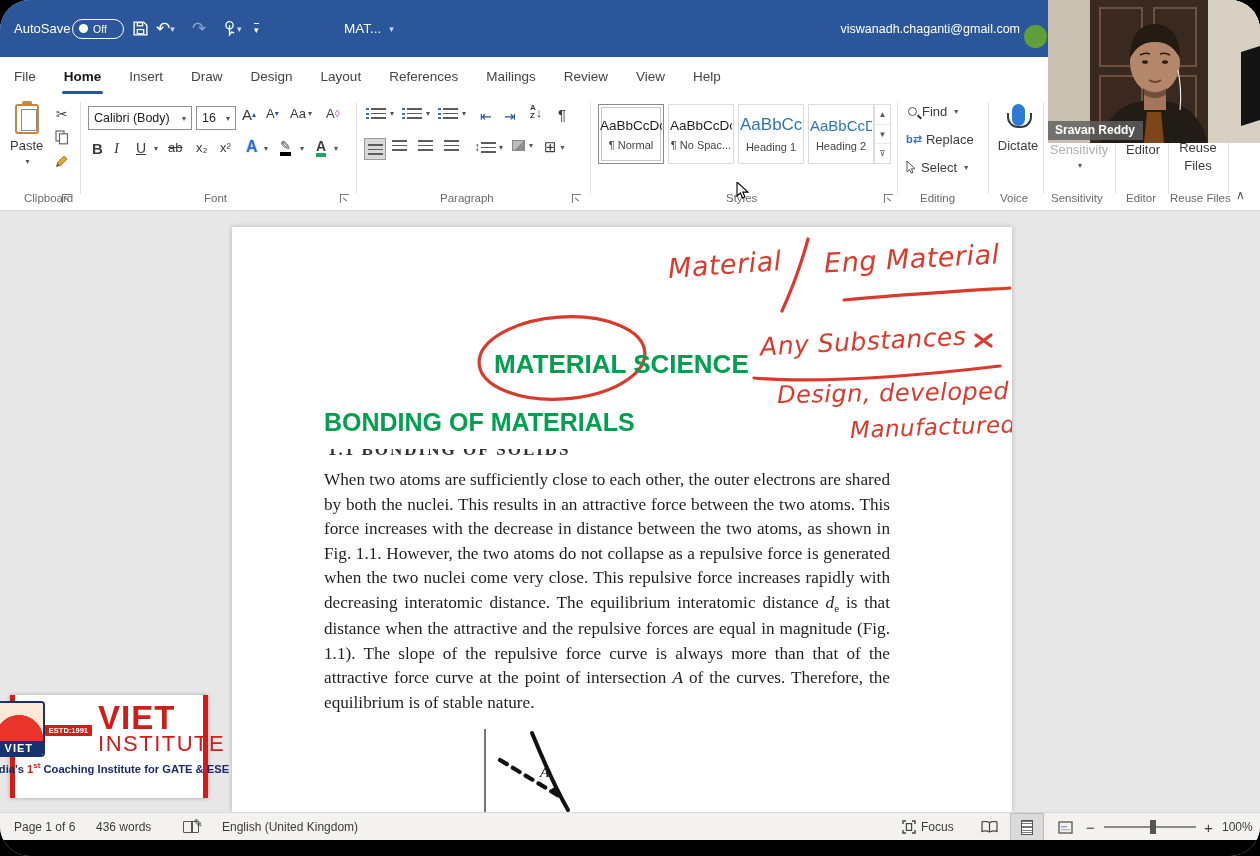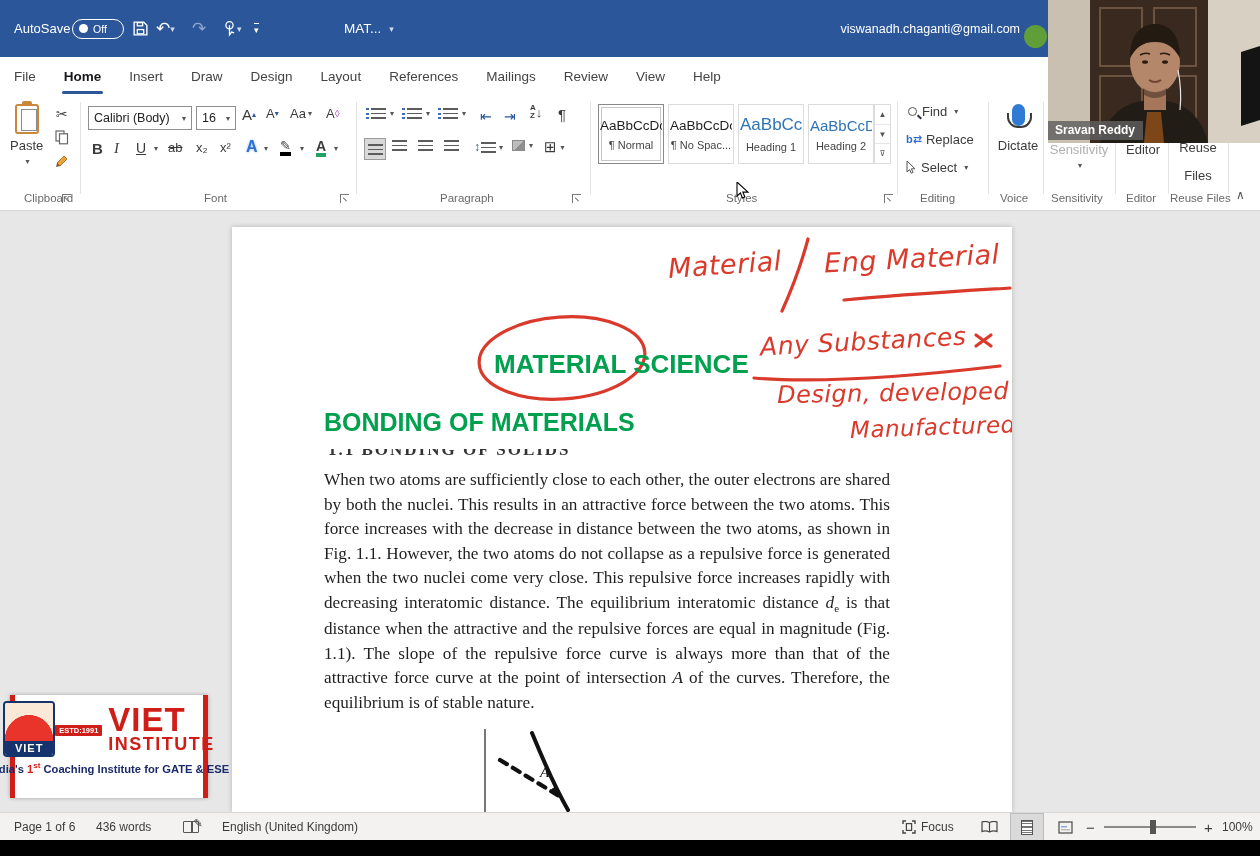--- a/index.html
+++ b/index.html
@@ -1,18 +1,18 @@
 <!DOCTYPE html>
 <html><head>
 <meta charset="utf-8">
 <style>
   * { margin:0; padding:0; box-sizing:border-box; }
   html,body { background:#000; }
   #app { position:relative; width:1260px; height:856px; overflow:hidden;
-         font-family:"Liberation Sans","DejaVu Sans",sans-serif; background:#e7e7e7; }
+         font-family:"Liberation Sans","DejaVu Sans",sans-serif; background:#e7e7e7;border-radius:30px; }
   .abs { position:absolute; }
 
   
   .titlebar { left:0; top:0; width:1260px; height:57px; background:#2b579a; color:#fff; }
   .tb-item { position:absolute; top:0; height:57px; display:flex; align-items:center; color:#fff; font-size:13px; }
   .autosave-pill { width:52px; height:20px; border:1.5px solid #fff; border-radius:10px;
                    display:flex; align-items:center; gap:5px; padding:0 6px; font-size:10.5px; }
   .autosave-dot { width:9px; height:9px; background:#fff; border-radius:50%; }
   .tb-ico { font-size:17px; line-height:1; }
   .chev { font-size:9px; color:#cdd9ec; }
@@ -79,21 +79,21 @@
   
   .vani { left:10px; top:695px; width:198px; height:103px; background:#fff; z-index:40;
           border-left:5px solid #cf1d17; border-right:5px solid #cf1d17; box-shadow:0 0 4px rgba(0,0,0,.3);
           display:flex; flex-direction:column; align-items:center; padding:6px 4px 4px; }
   .vani-top { display:flex; gap:6px; align-items:center; }
   .viet-box { width:52px; height:56px; border:2px solid #16336e; border-radius:4px; overflow:hidden; display:flex; flex-direction:column; }
   .viet-sun { flex:1; background:radial-gradient(circle at 50% 95%, #e8342a 0 55%, #fbe9d8 56%); }
   .viet-name { background:#16336e; color:#fff; font-size:11px; font-weight:bold; text-align:center; padding:1px 0; letter-spacing:1px; }
   .estd { background:#cf1d17; color:#fff; font-size:7.5px; font-weight:bold; padding:1px 4px; margin-top:2px; border-radius:1px; }
   .vani-big { color:#cf1d17; font-weight:bold; font-size:33px; line-height:.92; letter-spacing:1px; font-family:"Liberation Sans",sans-serif; }
-  .vani-inst { color:#cf1d17; font-weight:bold; font-size:18px; letter-spacing:1.5px; line-height:1; }
+  .vani-inst { color:#cf1d17; font-weight:normal; font-size:22px; letter-spacing:1.5px; line-height:1; }
   .vani-tag { margin-top:4px; font-size:11.2px; font-weight:bold; color:#1b2a6b; white-space:nowrap; }
   .vani-tag .red { color:#cf1d17; }
 
   
   .statusbar { left:0; top:812px; width:1260px; height:28px; background:#f3f2f1; border-top:1px solid #d8d8d8;
                color:#3b3b3b; font-size:12px; }
   .sb-item { position:absolute; top:0; height:28px; display:flex; align-items:center; }
   .sb-icobox { width:26px; justify-content:center; }
   .viewbox { width:34px; height:28px; display:flex; align-items:center; justify-content:center; }
   .viewbox.sel { background:#dadada; border:1px solid #bdbdbd; }
@@ -350,21 +350,21 @@
       <span>Sensitivity</span>
       <span class="small-chev">▾</span>
     </div>
     <div class="grplabel" style="left:1051px;">Sensitivity</div>
 
     <div class="bigbtn" style="left:1122px; top:46px; width:42px;">
       <span>Editor</span>
     </div>
     <div class="grplabel" style="left:1126px;">Editor</div>
 
-    <div class="bigbtn" style="left:1172px; top:44px; width:52px; gap:13px;">
+    <div class="bigbtn" style="left:1172px; top:44px; width:52px; gap:3px;">
       <span>Reuse</span>
       <span>Files</span>
     </div>
     <div class="grplabel" style="left:1170px;">Reuse Files</div>
 
     <div class="rbtn" style="left:1236px; top:92px; font-size:12px; color:#555;">∧</div>
   </div>
 
   <svg class="abs cursor-svg" style="left:736px; top:182px;" width="14" height="18" viewBox="0 0 14 18">
     <path d="M1 0v14l3.4-3 2.1 5 2.4-1-2.1-4.9H12z" fill="#fff" stroke="#000" stroke-width="1.1"></path>

